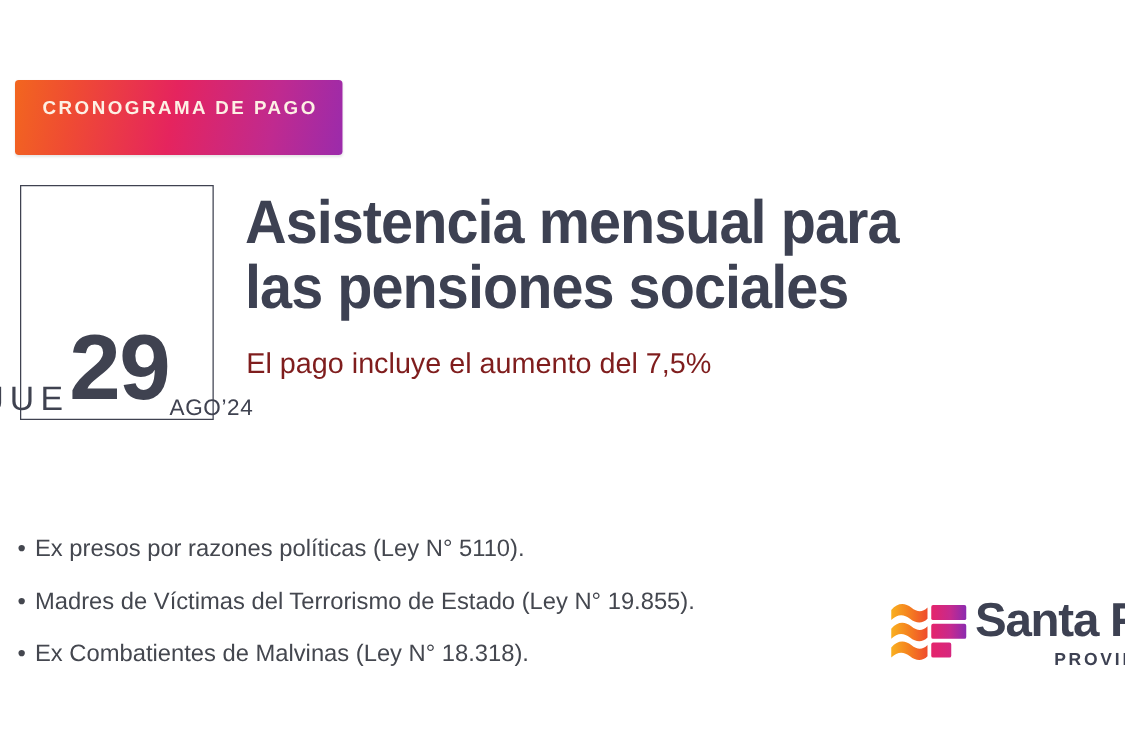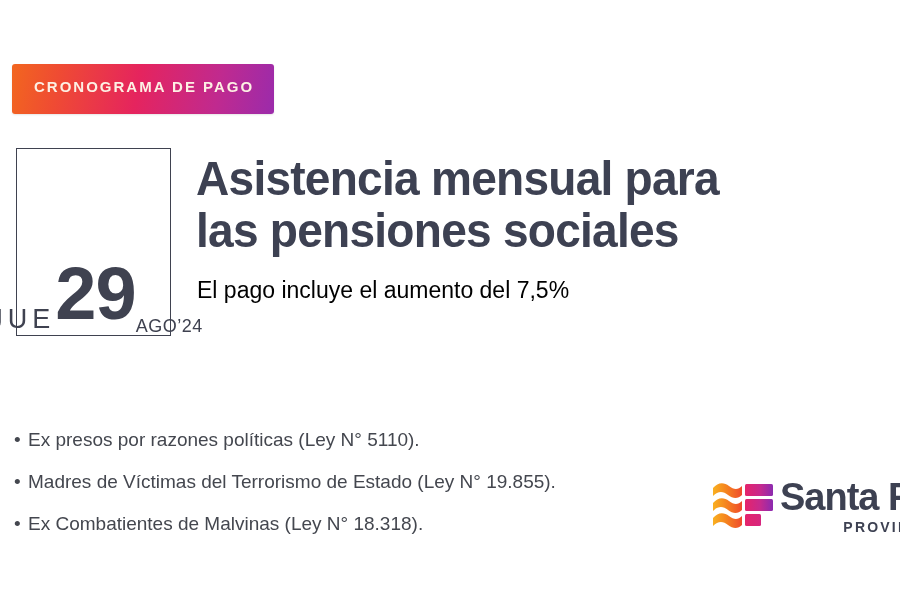--- a/index.html
+++ b/index.html
@@ -23,21 +23,21 @@
     height: 600px;
     overflow: hidden;
   }
 
   
   .badge {
     position: absolute;
     left: 12px;
     top: 64px;
     height: 44px;
-    padding: 0 20px 6px 22px;
+    padding: 0 20px 16px 22px;
     display: flex;
     align-items: center;
     border-radius: 3px;
     background: linear-gradient(100deg, #f2661f 0%, #ef4b33 18%, #e5245e 48%, #c02a8f 78%, #9b2bab 100%);
     box-shadow: 0 1px 2px rgba(0,0,0,0.10);
   }
   .badge-label {
     color: #fdf0e4;
     font-size: 15px;
     font-weight: 700;
@@ -107,21 +107,21 @@
   .subtitle {
     position: absolute;
     left: 197px;
     top: 275px;
     width: 560px;
   }
   .subtitle-line {
     font-size: 23px;
     font-weight: 400;
     line-height: 1.32;
-    color: #000000;
+    color: #7f1d1d;
     white-space: nowrap;
   }
 
   
   .bullets {
     position: absolute;
     left: 14px;
     top: 428px;
     width: 700px;
   }

